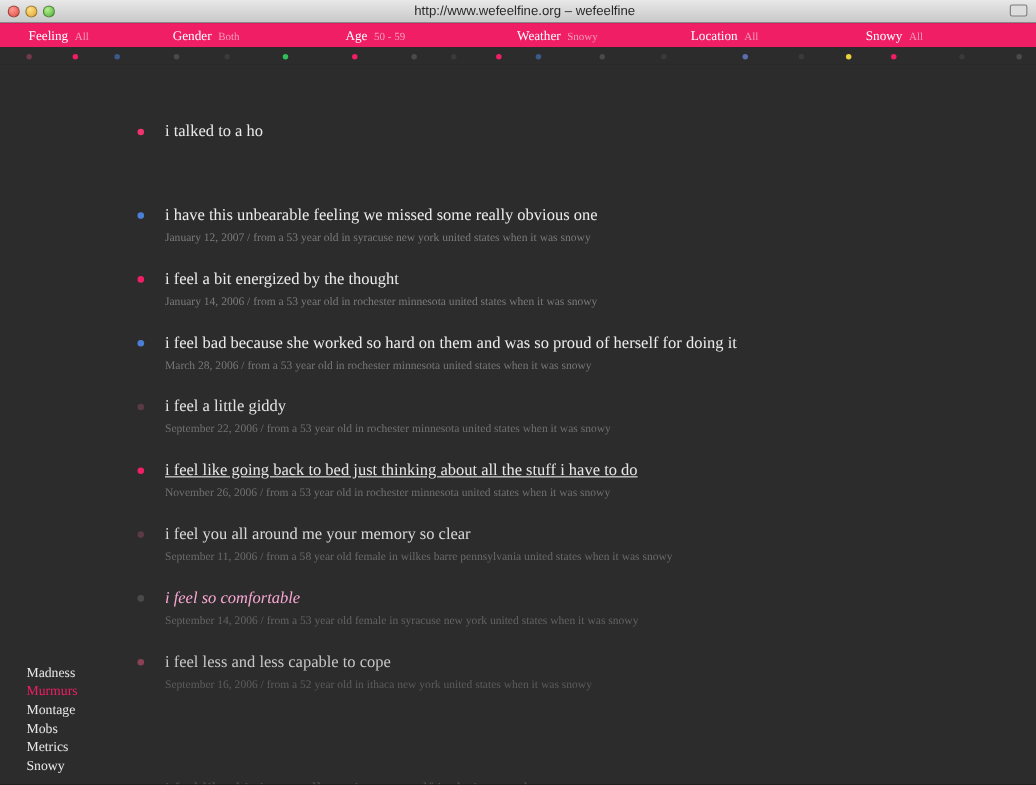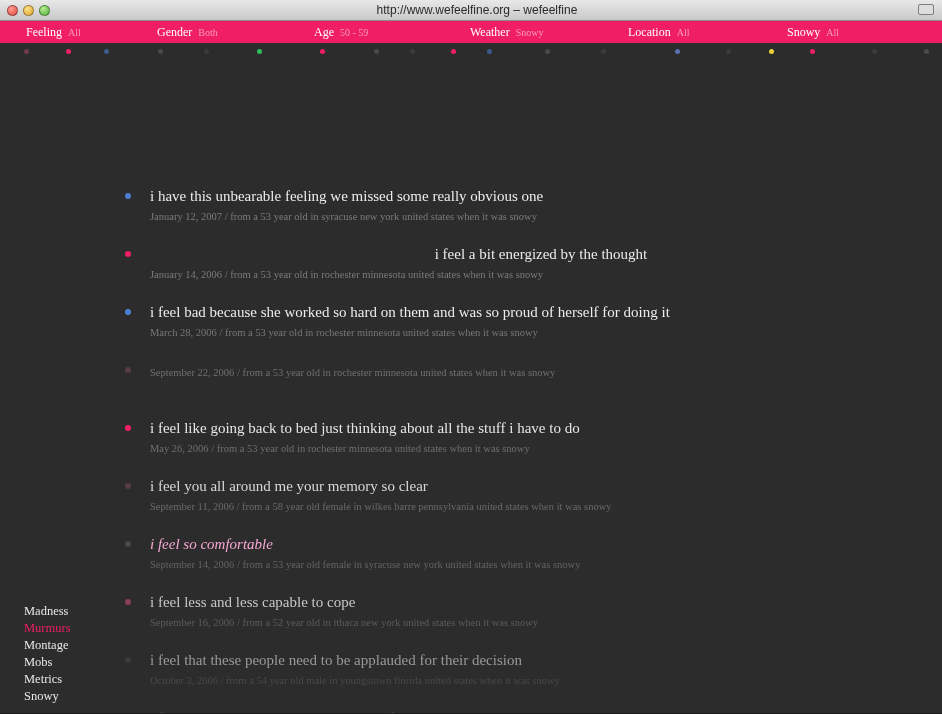--- a/index.html
+++ b/index.html
@@ -219,63 +219,63 @@
     <span class="pt" style="left: 769px; background: rgb(232, 210, 58);"></span>
     <span class="pt" style="left: 810px; background: rgb(240, 30, 100);"></span>
     <span class="pt" style="left: 872px; background: rgb(58, 58, 58);"></span>
     <span class="pt" style="left: 924px; background: rgb(74, 74, 74);"></span>
   </div>
 
 <div class="feed" id="feed">
     <div class="entry" style="top: 650px;">
       <div class="etext" style="color: rgb(85, 85, 85);">i feel like this i generally go into my self isolating mode</div>
     </div>
-    <div class="entry" style="top: 592px;">
-      <span class="bullet" style="background: rgb(58, 58, 58);"></span>
-      <div class="etext" style="color: rgb(153, 153, 153);">i feel that these people need to be applauded for their decision</div>
-      <div class="emeta" style="color: rgb(73, 73, 73);">October 3, 2006 / from a 54 year old male in youngstown florida united states when it was snowy</div>
-    </div>
     <div class="entry" style="top: 534px;">
       <span class="bullet" style="background: rgb(138, 64, 85);"></span>
       <div class="etext" style="color: rgb(199, 199, 199);">i feel less and less capable to cope</div>
       <div class="emeta" style="color: rgb(92, 92, 92);">September 16, 2006 / from a 52 year old in ithaca new york united states when it was snowy</div>
     </div>
     <div class="entry" style="top: 476px;">
       <span class="bullet" style="background: rgb(74, 74, 74);"></span>
       <div class="etext" style="color: #f9a8d4; font-style: italic;">i feel so comfortable</div>
       <div class="emeta" style="color: rgb(99, 99, 99);">September 14, 2006 / from a 53 year old female in syracuse new york united states when it was snowy</div>
     </div>
     <div class="entry" style="top: 418px;">
       <span class="bullet" style="background: rgb(90, 58, 70);"></span>
       <div class="etext" style="color: rgb(216, 216, 216);">i feel you all around me your memory so clear</div>
       <div class="emeta" style="color: rgb(106, 106, 106);">September 11, 2006 / from a 58 year old female in wilkes barre pennsylvania united states when it was snowy</div>
     </div>
     <div class="entry" style="top: 360px;">
       <span class="bullet" style="background: rgb(240, 30, 100);"></span>
-      <div class="etext" style="color: rgb(231, 231, 231);">i feel like going back to bed just thinking about all the stuff i have to do</div>
-      <div class="emeta" style="color: rgb(112, 112, 112);">May 26, 2006 / from a 53 year old in rochester minnesota united states when it was snowy</div>
+      <div class="etext" style="color: rgb(231, 231, 231); text-decoration: underline;">i feel like going back to bed just thinking about all the stuff i have to do</div>
+      <div class="emeta" style="color: rgb(112, 112, 112);">November 26, 2006 / from a 53 year old in rochester minnesota united states when it was snowy</div>
     </div>
     <div class="entry" style="top: 302px;">
       <span class="bullet" style="background: rgb(90, 58, 70);"></span>
+      <div class="etext" style="color: rgb(227, 227, 227);">i feel a little giddy</div>
       <div class="emeta" style="color: rgb(112, 112, 112);">September 22, 2006 / from a 53 year old in rochester minnesota united states when it was snowy</div>
     </div>
     <div class="entry" style="top: 244px;">
       <span class="bullet" style="background: rgb(75, 127, 214);"></span>
       <div class="etext" style="color: rgb(236, 236, 236);">i feel bad because she worked so hard on them and was so proud of herself for doing it</div>
       <div class="emeta" style="color: rgb(119, 119, 119);">March 28, 2006 / from a 53 year old in rochester minnesota united states when it was snowy</div>
     </div>
     <div class="entry" style="top: 186px;">
       <span class="bullet" style="background: rgb(240, 30, 100);"></span>
-      <div class="etext" style="color: rgb(236, 236, 236); text-align: center;">i feel a bit energized by the thought</div>
+      <div class="etext" style="color: rgb(236, 236, 236);">i feel a bit energized by the thought</div>
       <div class="emeta" style="color: rgb(123, 123, 123);">January 14, 2006 / from a 53 year old in rochester minnesota united states when it was snowy</div>
     </div>
     <div class="entry" style="top: 128px;">
       <span class="bullet" style="background: rgb(75, 127, 214);"></span>
       <div class="etext" style="color: rgb(236, 236, 236);">i have this unbearable feeling we missed some really obvious one</div>
       <div class="emeta" style="color: rgb(123, 123, 123);">January 12, 2007 / from a 53 year old in syracuse new york united states when it was snowy</div>
+    </div>
+    <div class="entry" style="top: 52px;">
+      <span class="bullet" style="background: rgb(240, 50, 110);"></span>
+      <div class="etext" style="color: rgb(233, 233, 233);">i talked to a ho</div>
     </div>
   <div class="leftnav" id="leftnav">
       <div class="nav-item">Madness</div>
       <div class="nav-item active">Murmurs</div>
       <div class="nav-item">Montage</div>
       <div class="nav-item">Mobs</div>
       <div class="nav-item">Metrics</div>
       <div class="nav-item">Snowy</div>
     </div>
   <div class="bottomedge"></div>

